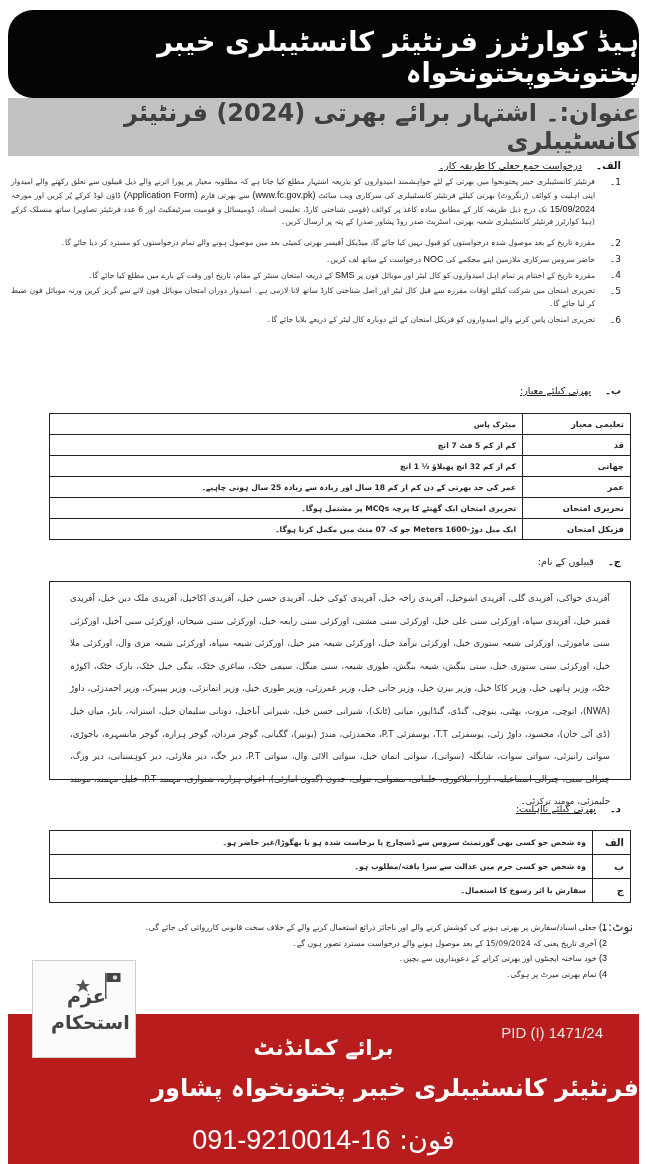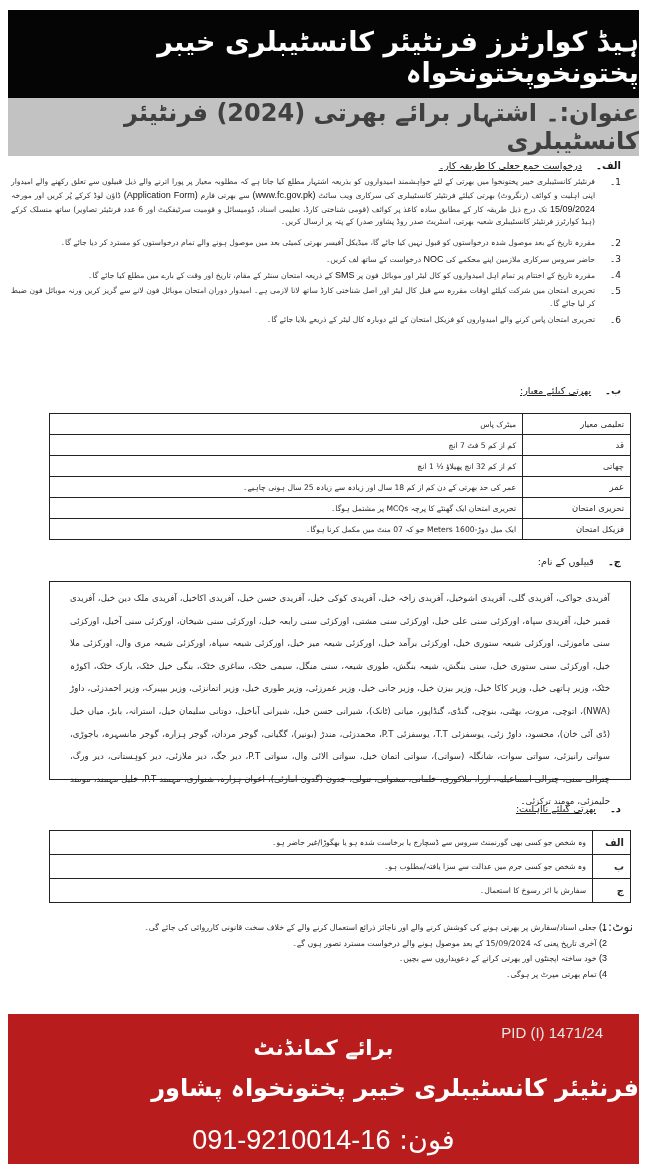--- a/index.html
+++ b/index.html
@@ -3,36 +3,36 @@
   <meta charset="utf-8">
   <style>
     * { box-sizing: border-box; margin: 0; padding: 0; }
     html, body { width: 647px; height: 1164px; background: #ffffff; overflow: hidden; }
     body { font-family: "DejaVu Sans", sans-serif; color: #1a1a1a; position: relative; }
 
     .ad { position: absolute; left: 8px; top: 8px; width: 631px; height: 1148px; }
 
     .hdr-black { position: absolute; left: 0; top: 2px; width: 631px; height: 88px; background: #050505; color: #fff;
       display: flex; align-items: center; justify-content: center; direction: rtl;
-      font-size: 27px; font-weight: bold; letter-spacing: -0.5px; padding-top: 6px; }
+      font-size: 27px; font-weight: bold; letter-spacing: -0.5px; padding-top: 6px; border-radius: 25px; }
     .hdr-grey { position: absolute; left: 0; top: 90px; width: 631px; height: 58px; background: #c2c2c2; color: #404040;
       display: flex; align-items: center; justify-content: center; direction: rtl;
       font-size: 24px; font-weight: bold; }
     .sec-head { position: absolute; right: 18px; font-size: 10px; display: flex; gap: 14px; direction: rtl; align-items: baseline; }
     .sec-head .mark { font-weight: bold; font-size: 10px; }
     .sec-head .title { text-decoration: underline; font-size: 9.5px; }
 
     .items { position: absolute; right: 18px; width: 610px; font-size: 7.6px; line-height: 12.8px; direction: rtl; color: #333; }
     .item { display: flex; direction: rtl; margin-bottom: 2.6px; }
     .item .num { width: 26px; flex: 0 0 26px; text-align: right; font-size: 9px; color: #222; }
     .item .txt { flex: 1; text-align: justify; }
     .item .txt b { font-family: "Liberation Sans", sans-serif; font-weight: normal; font-size: 9px; color: #111; direction: ltr; unicode-bidi: embed; }
 
     table { border-collapse: collapse; direction: rtl; position: absolute; }
-    td { border: 1.4px solid #222; font-size: 7.6px; color: #2a2a2a; padding: 2px 6px; text-align: right; vertical-align: middle; }
+    td { border: 1.4px solid #222; font-size: 7.6px; color: #2a2a2a; padding: 2px 6px; text-align: right; vertical-align: middle; font-weight: bold; }
 
     .crit { left: 41px; top: 405px; width: 582px; }
     .crit td { height: 21px; }
     .crit td.lbl { width: 108px; font-size: 8.4px; }
 
     .tribes { position: absolute; left: 41px; top: 573px; width: 582px; height: 199px; border: 1.6px solid #222;
       padding: 5px 20px; direction: rtl; text-align: justify; font-size: 8.6px; line-height: 22.6px; color: #2a2a2a; }
 
     .inel { left: 41px; top: 822px; width: 582px; }
     .inel td { height: 24px; }
@@ -186,20 +186,31 @@
     <div class="note">
       <span class="n">3)</span>
       <span>خود ساختہ ایجنٹوں اور بھرتی کرانے کے دعویداروں سے بچیں۔</span>
     </div>
     <div class="note">
       <span class="n">4)</span>
       <span>تمام بھرتی میرٹ پر ہوگی۔</span>
     </div>
   </div>
 
+  <div class="logo">
+    <svg width="104" height="98" viewBox="0 0 104 98">
+      <path d="M46 8 A44 44 0 1 0 92 86 A38 38 0 1 1 46 8 Z" fill="#d6d6d6"></path>
+      <polygon points="50,18 52,23 57,23 53,26 55,31 50,28 45,31 47,26 43,23 48,23" fill="#555"></polygon>
+      <rect x="72" y="12" width="1.5" height="26" fill="#555"></rect>
+      <rect x="73.5" y="12" width="14" height="9" fill="#444"></rect>
+      <circle cx="82" cy="16.5" r="2.2" fill="#ddd"></circle>
+    </svg>
+    <span class="txt1">عزم</span>
+    <span class="txt2">استحکام</span>
+  </div>
 
   <div class="footer">
     <span class="pid">PID (I) 1471/24</span>
     <div class="f1">برائے کمانڈنٹ</div>
     <div class="f2">فرنٹیئر کانسٹیبلری خیبر پختونخواہ پشاور</div>
     <div class="f3">
       <span>فون:</span>
       <span class="phone">091-9210014-16</span>
     </div>
   </div>

